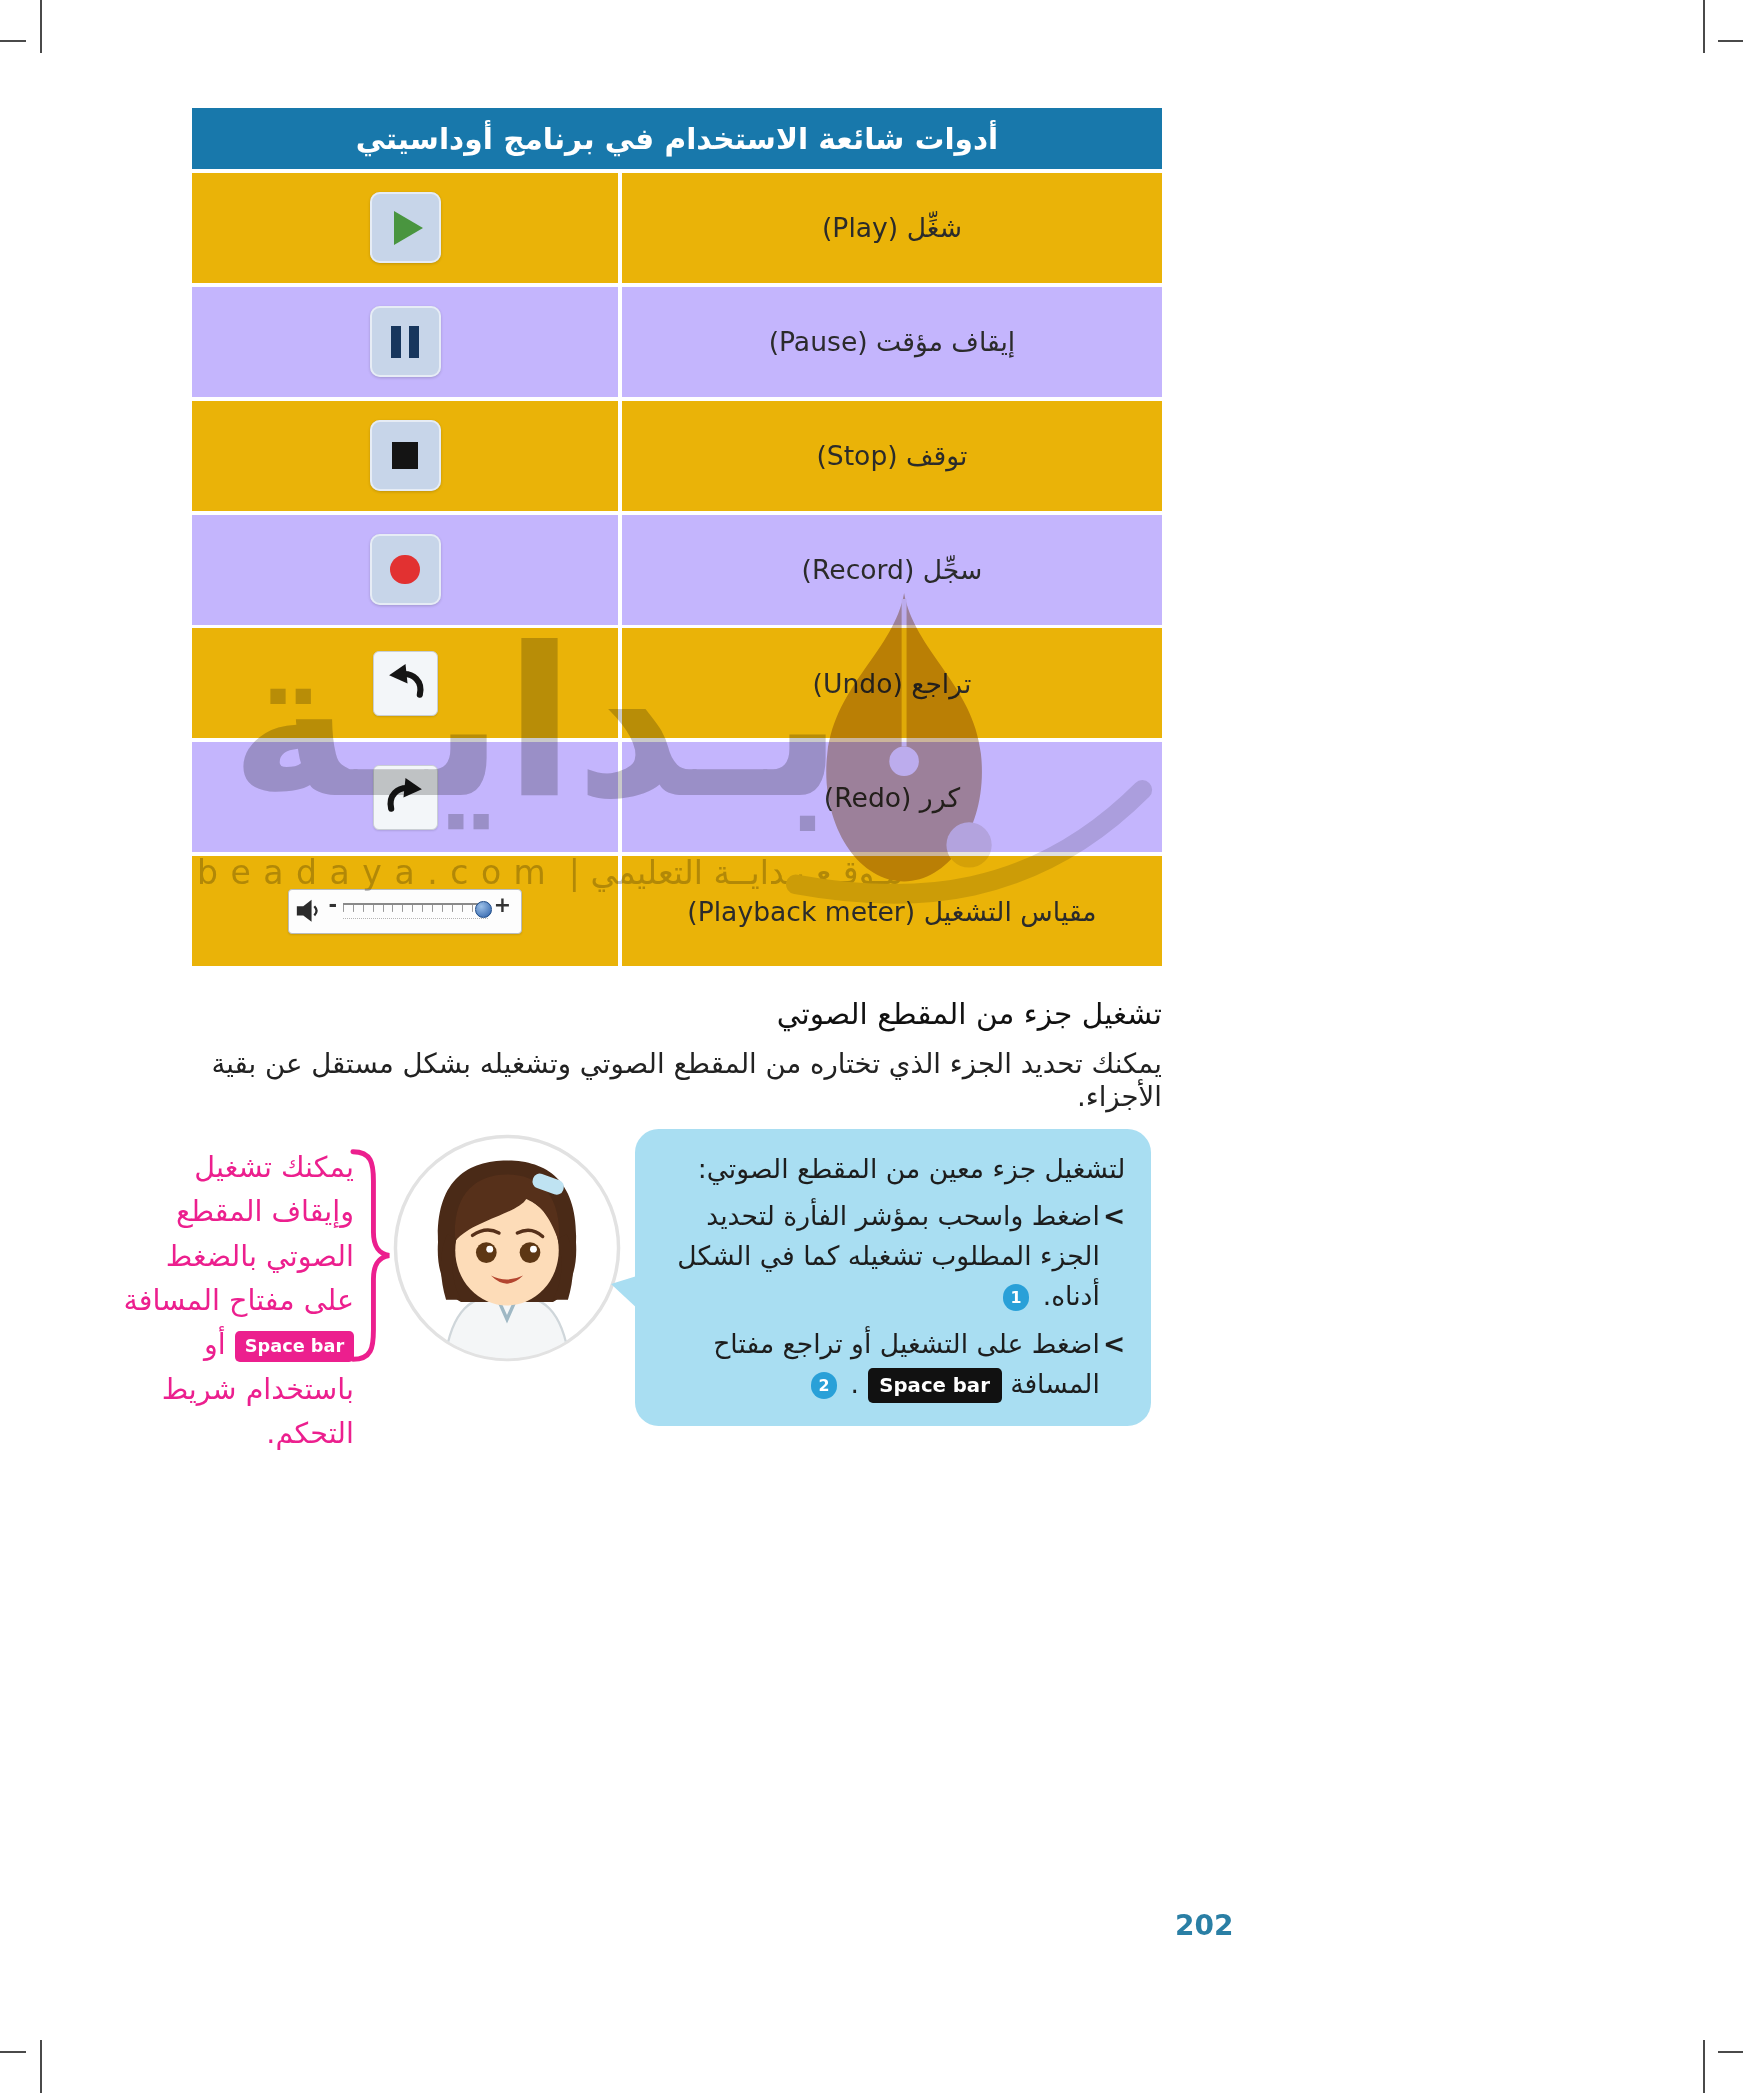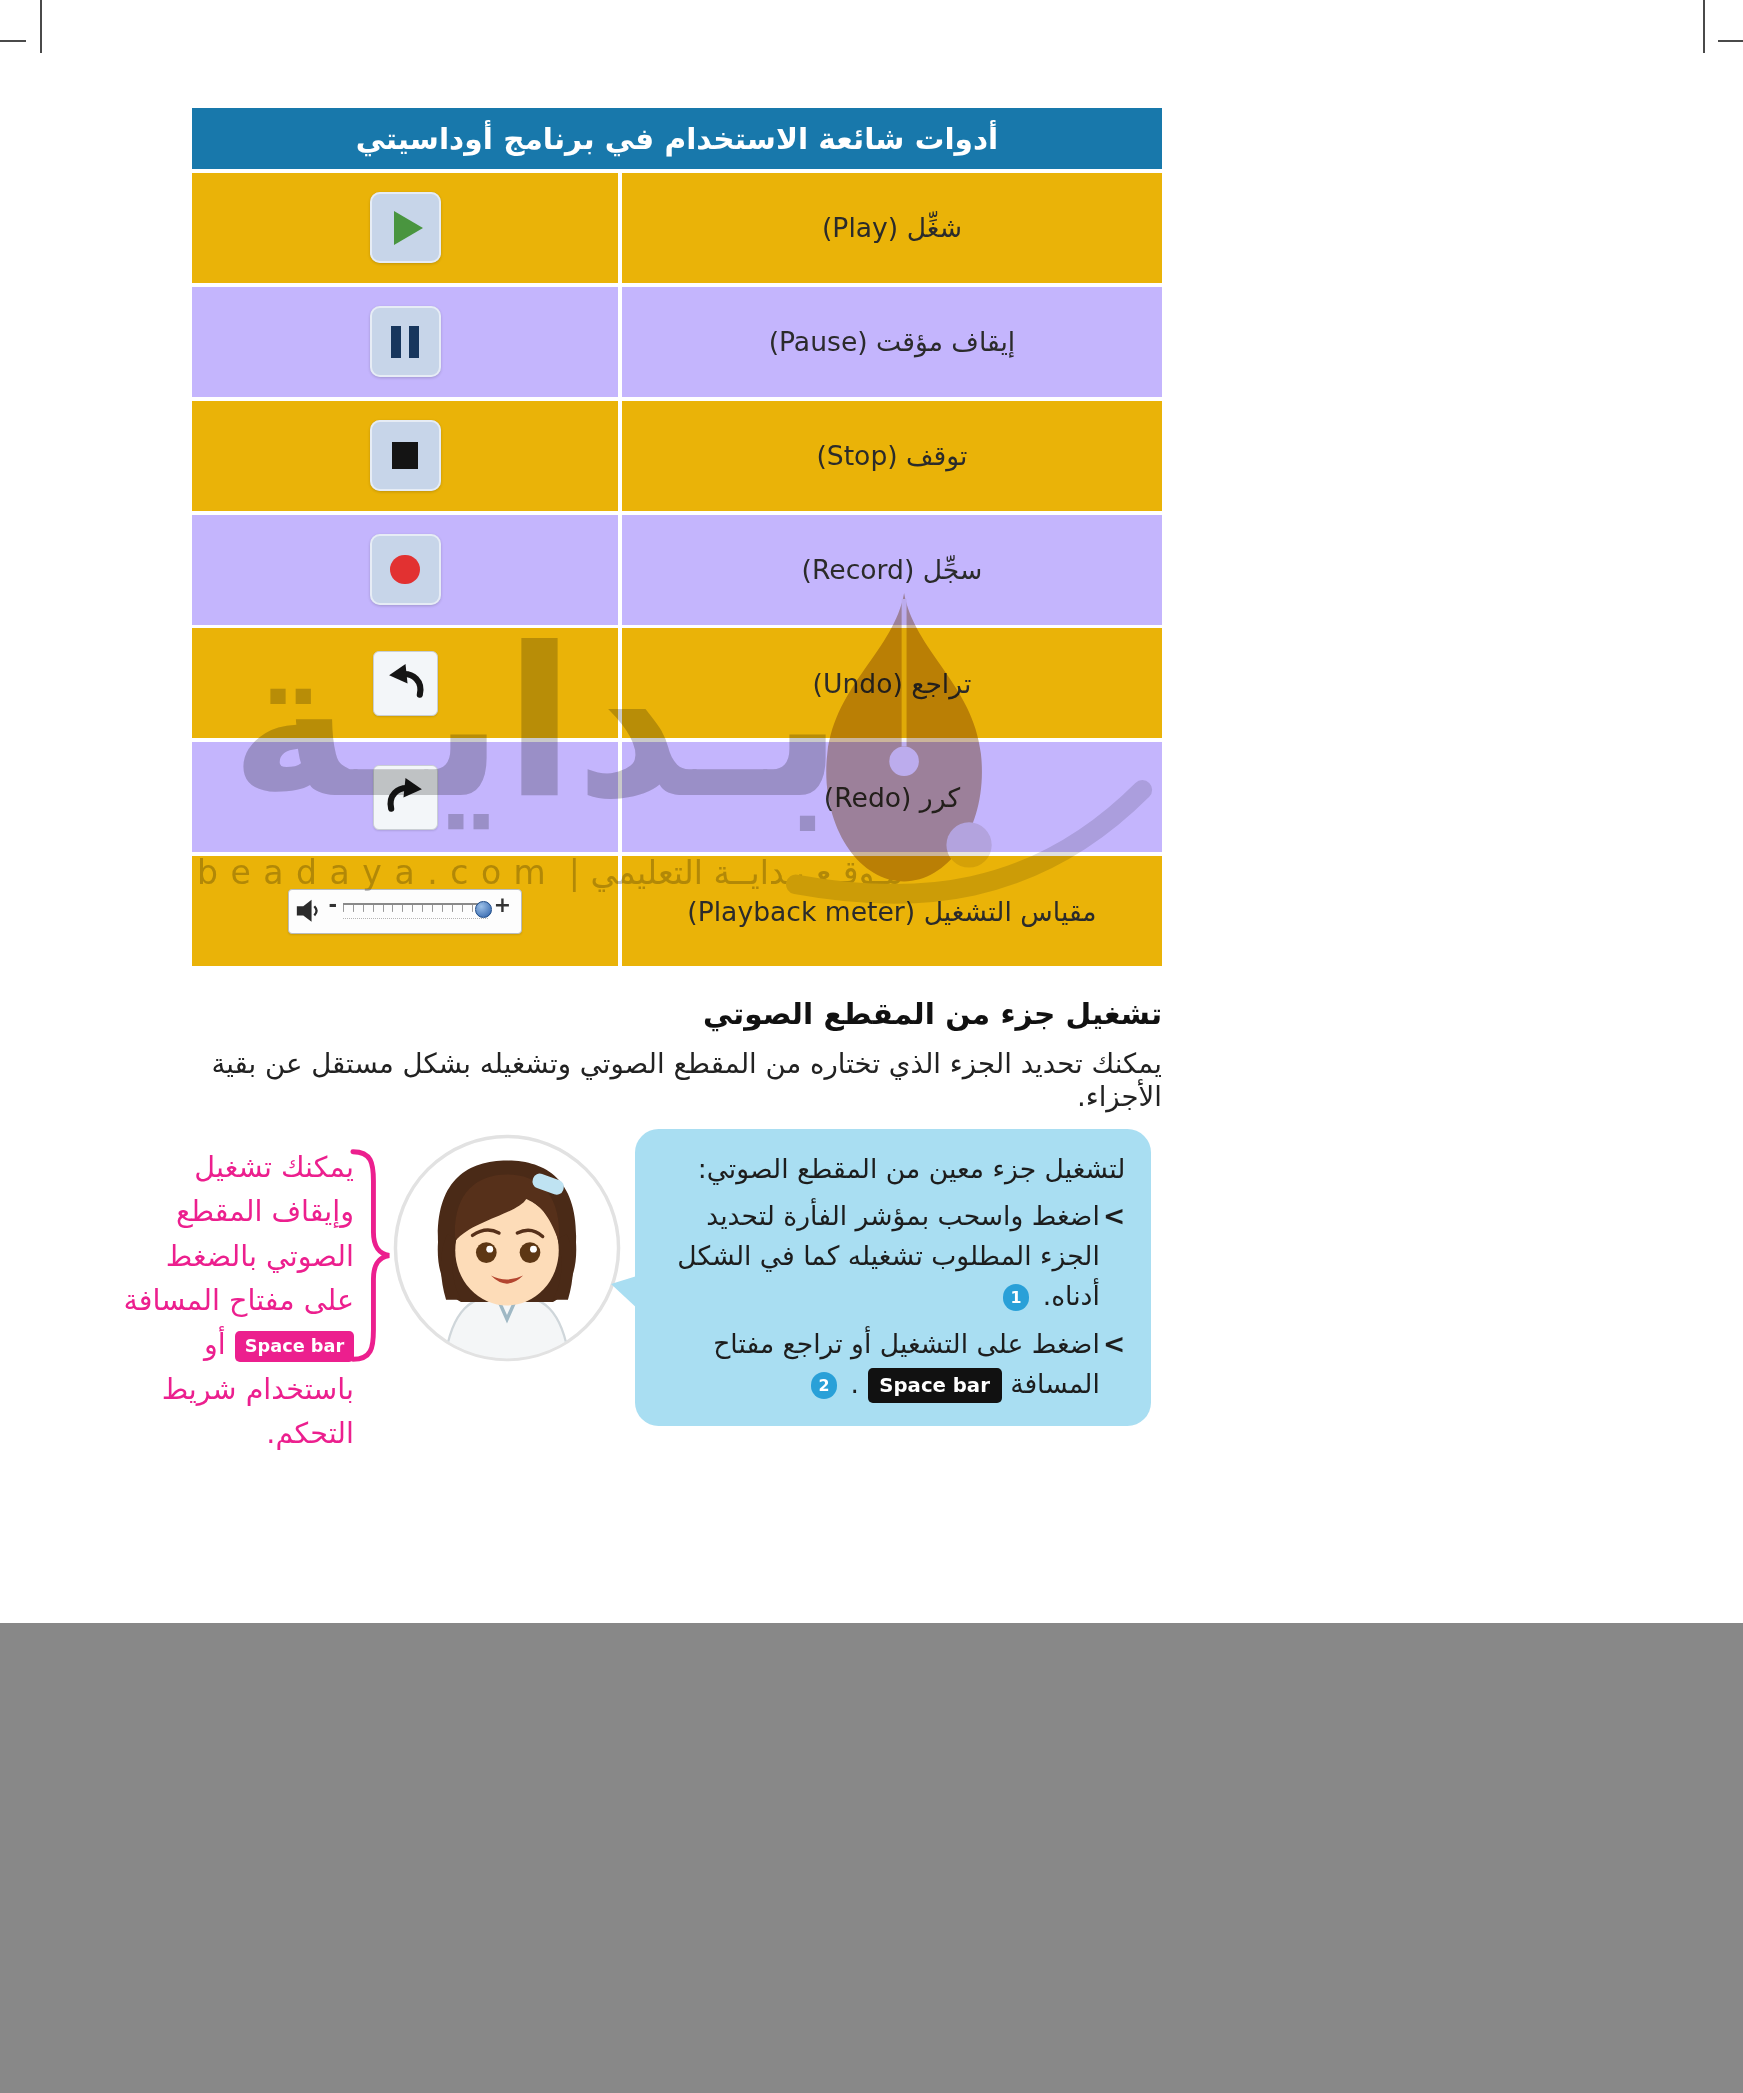--- a/index.html
+++ b/index.html
@@ -1,18 +1,18 @@
 <!DOCTYPE html>
 <html lang="ar"><head>
 <meta charset="utf-8">
 <style>
   * { margin:0; padding:0; box-sizing:border-box; }
   body { background:#888; }
   .page {
-    position:relative; width:1744px; height:1623px; background:#ffffff;
+    position:relative; width:1744px; height:2093px; background:#ffffff;
     font-family:"DejaVu Sans","Liberation Sans",sans-serif; overflow:hidden; margin:0 auto;
   }
   
   .crop { position:absolute; background:#4a4a4a; }
 
   
   .audio-table { position:absolute; left:192px; top:108px; width:970px; z-index:1; }
   .t-title {
     height:61px; background:#1878ab; color:#fff; font-size:29.6px; font-weight:bold;
     display:flex; align-items:center; justify-content:center; direction:rtl;
@@ -54,21 +54,21 @@
     background-size:100% 6.9px; background-repeat:no-repeat; background-position:top;
     border-bottom:1px dotted #b5b5b5;
   }
   .m-handle {
     position:absolute; right:-3.9px; top:-3.9px; width:16.7px; height:16.7px; border-radius:50%;
     background:radial-gradient(circle at 35% 30%, #9cc0e8, #2a5ea8); border:1px solid #1d4a86;
   }
 
   
   .section-block { position:absolute; left:192px; top:997px; width:970px; direction:rtl; text-align:right; z-index:1; }
-  .section-heading { font-size:29.6px; font-weight:bold; color:#111; }
+  .section-heading { font-size:29.6px; font-weight:normal; color:#111; }
   .section-body { margin-top:16px; font-size:27.6px; color:#222; }
 
   
   .bubble {
     position:absolute; left:635px; top:1129px; width:516px; min-height:231px;
     background:#a9def2; border-radius:23.6px; padding:19.7px 25.6px 21.7px;
     direction:rtl; text-align:right; font-size:26.6px; color:#1d1d1d; line-height:1.5; z-index:1;
   }
   .bubble-tail {
     position:absolute; left:-23.6px; top:146px; width:0; height:0;

